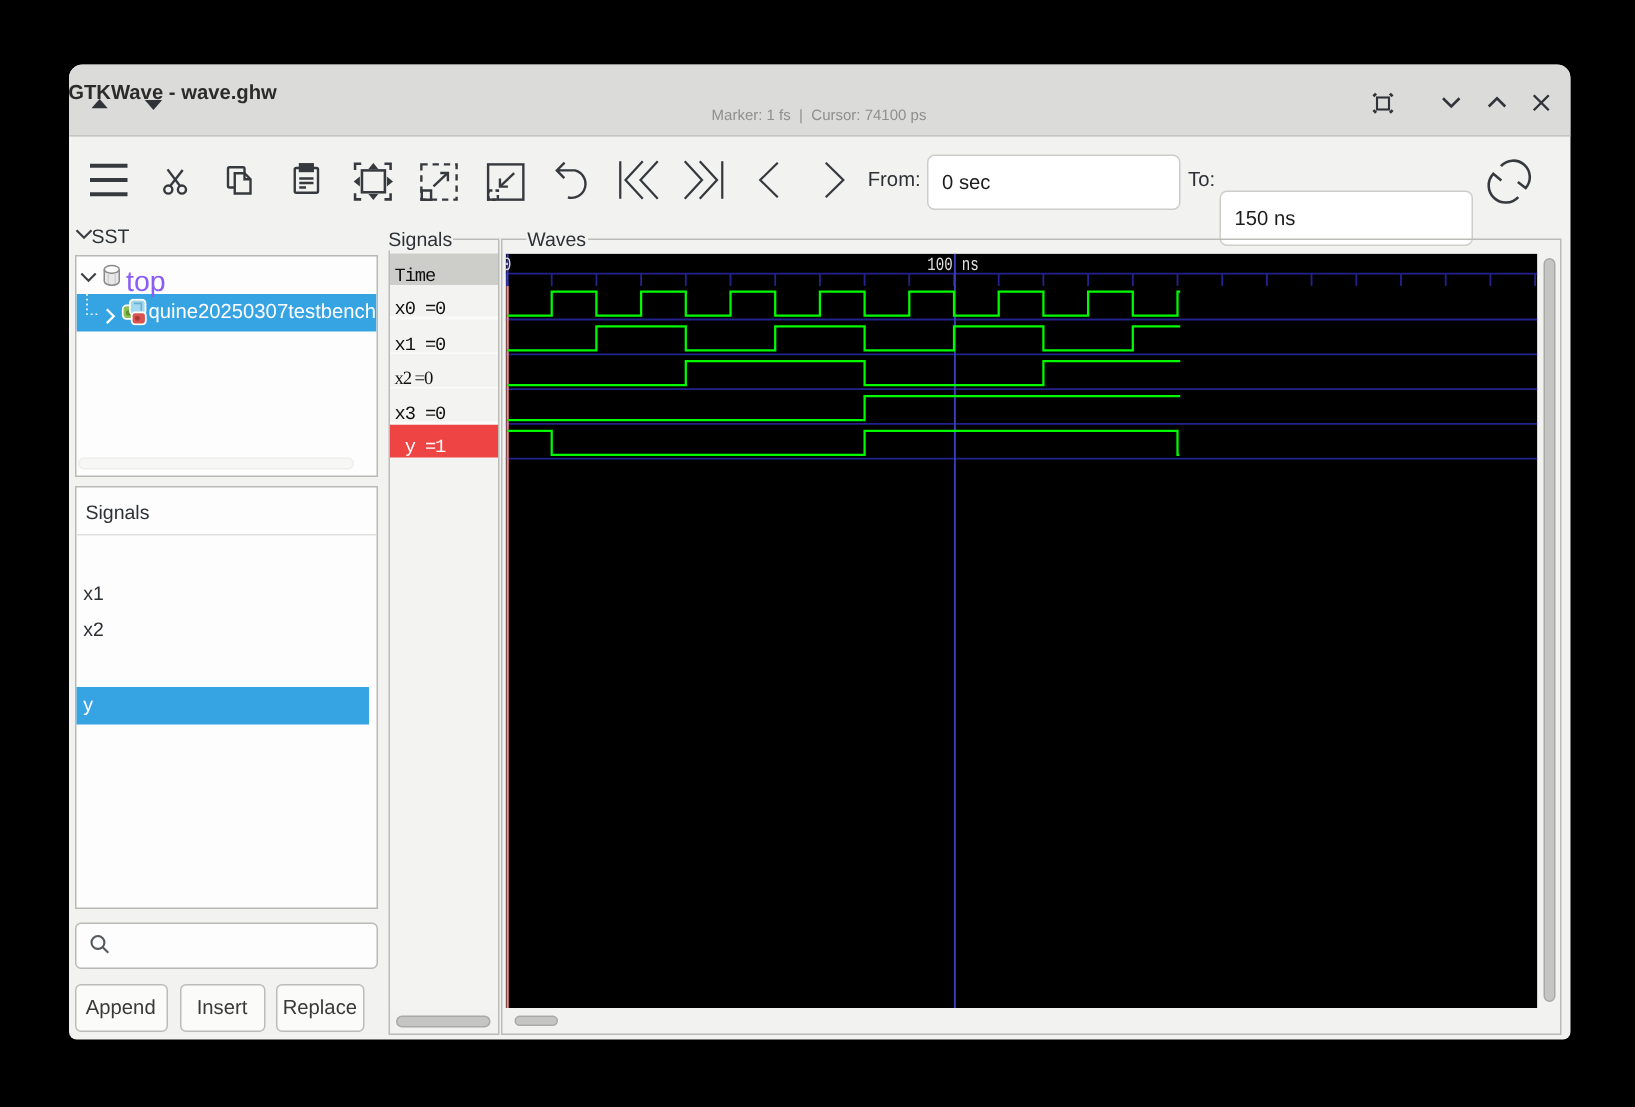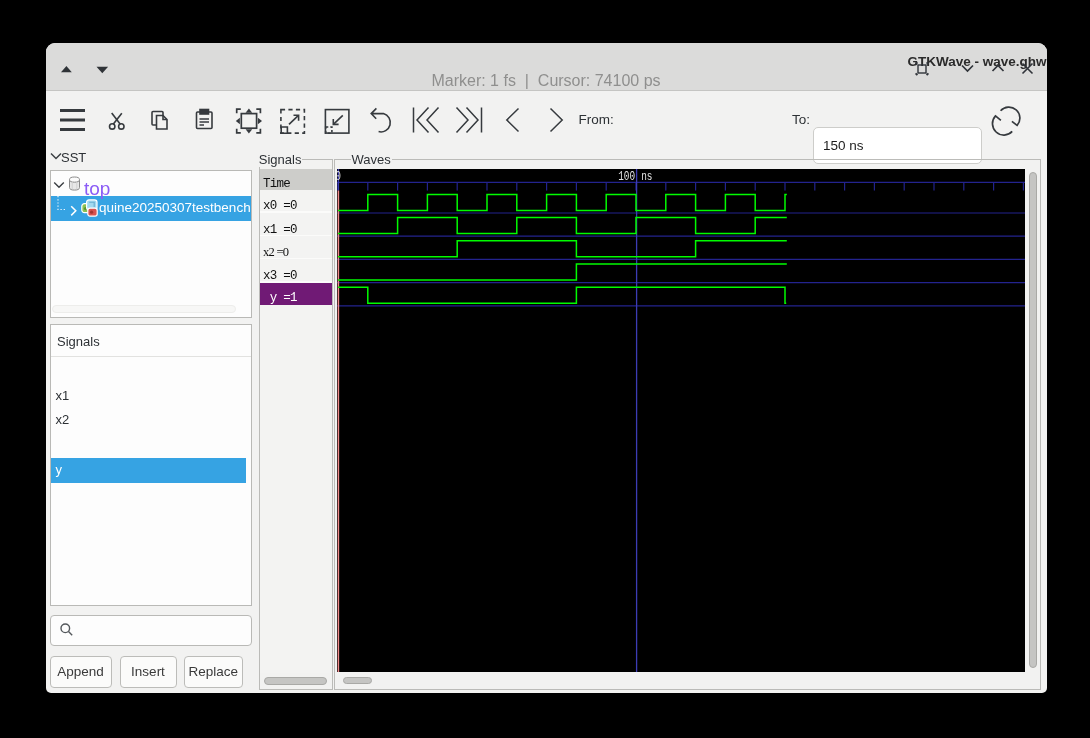--- a/index.html
+++ b/index.html
@@ -1,33 +1,33 @@
 <!DOCTYPE html>
 <html><head><meta charset="utf-8"><style>
 * { margin:0; padding:0; box-sizing:border-box; }
 html,body { width:1090px; height:738px; background:#000; font-family:"Liberation Sans",sans-serif; }
 #win { position:absolute; left:45.5px; top:43px; width:1001px; height:649.5px;
   background:#f2f2f1; border-radius:9px 9px 5px 5px; overflow:hidden; }
 #tbar { position:absolute; left:0; top:0; width:1001px; height:48px;
   background:#dbdbda; border-bottom:1px solid #c5c5c3; }
-.ttl { position:absolute; top:11px; left:0; width:1001px; text-align:right;
+.ttl { position:absolute; top:11px; left:0; width:1001px; text-align:left;
   font-size:13.5px; font-weight:bold; color:#2b2b2b; }
 .sttl { position:absolute; top:28.5px; left:0; width:1001px; text-align:center;
-  font-size:16px; color:#8f8f8e; }
+  font-size:10px; color:#8f8f8e; }
 #tool { position:absolute; left:0; top:0; width:1001px; height:150px; }
 .inp { position:absolute; background:#fff; border:1px solid #cdcdca; border-radius:5px;
   font-size:13.5px; color:#1c1c1c; line-height:35px; padding-left:9px; }
 .lbl { position:absolute; font-size:13.5px; color:#2d3135; }
 .box { position:absolute; background:#fdfdfd; border:1px solid #b9b9b6; }
 .frame { position:absolute; border:1px solid #bbbbb8; }
 .flab { position:absolute; font-size:13px; color:#2d3135; background:#f2f2f1; padding:0 1px; }
 .nrow { position:absolute; font-family:"Liberation Mono",monospace; font-size:12.5px;
   letter-spacing:-0.75px; color:#101010; background:#f3f3f2; }
 .nrow span { position:absolute; left:3px; bottom:0.2px; }
-.nrow.sel { background:#701a75; color:#fff; }
+.nrow.sel { background:#ef4444; color:#fff; }
 .litem { position:absolute; left:5px; width:195.5px; height:24.6px; font-size:13px;
   color:#2d3135; line-height:24.6px; padding-left:5px; }
 .btn { position:absolute; top:612.5px; height:32px; background:#fbfbfa;
   border:1px solid #bcbcb9; border-radius:4px; font-size:13.5px; color:#3a3a3a;
   text-align:center; line-height:30px; }
 .pill { position:absolute; background:#c5c5c3; border:1px solid #a9a9a6; border-radius:4px; }
 </style></head><body>
 <div id="win">
   <div id="tbar">
     <div class="ttl">GTKWave - wave.ghw</div>
@@ -101,20 +101,21 @@
           <line x1="435.5" y1="64.5" x2="435.5" y2="89.5"></line>
         </g>
         <path d="M 472.5 65.5 L 460.8 77 L 472.5 88.5" stroke="#363a3e" stroke-width="1.5" fill="none"></path>
         <path d="M 504.5 65.5 L 516.2 77 L 504.5 88.5" stroke="#363a3e" stroke-width="1.5" fill="none"></path>
         <g stroke="#363a3e" stroke-width="1.7" fill="none">
           <path d="M 954.6 67.8 A 11 11 0 0 1 971.1 82.4 L 965.9 78.3"></path>
           <path d="M 966.2 88.4 A 11 11 0 0 1 949.5 72.9 L 954.9 77.3"></path>
         </g>
       </svg>
     <div class="lbl" style="left:533px;top:68.5px;">From:</div>
+    <div class="inp" style="left:572.5px;top:60px;width:169px;height:37px;">0 sec</div>
     <div class="lbl" style="left:746.5px;top:68.5px;">To:</div>
     <div class="inp" style="left:767.5px;top:60px;width:169px;height:37px;margin-top:24px;">150 ns</div>
   </div>
 
   <svg width="20" height="14" viewBox="0 0 20 14" style="position:absolute;left:3px;top:108px">
     <path d="M 2 2.5 l 5 5 l 5 -5" stroke="#3c4044" stroke-width="1.5" fill="none"></path>
     </svg>
   <div class="lbl" style="left:15.5px;top:106.5px;font-size:13px;">SST</div>
 
   <div class="box" style="left:4px;top:126.5px;width:202.5px;height:148px;"></div>

